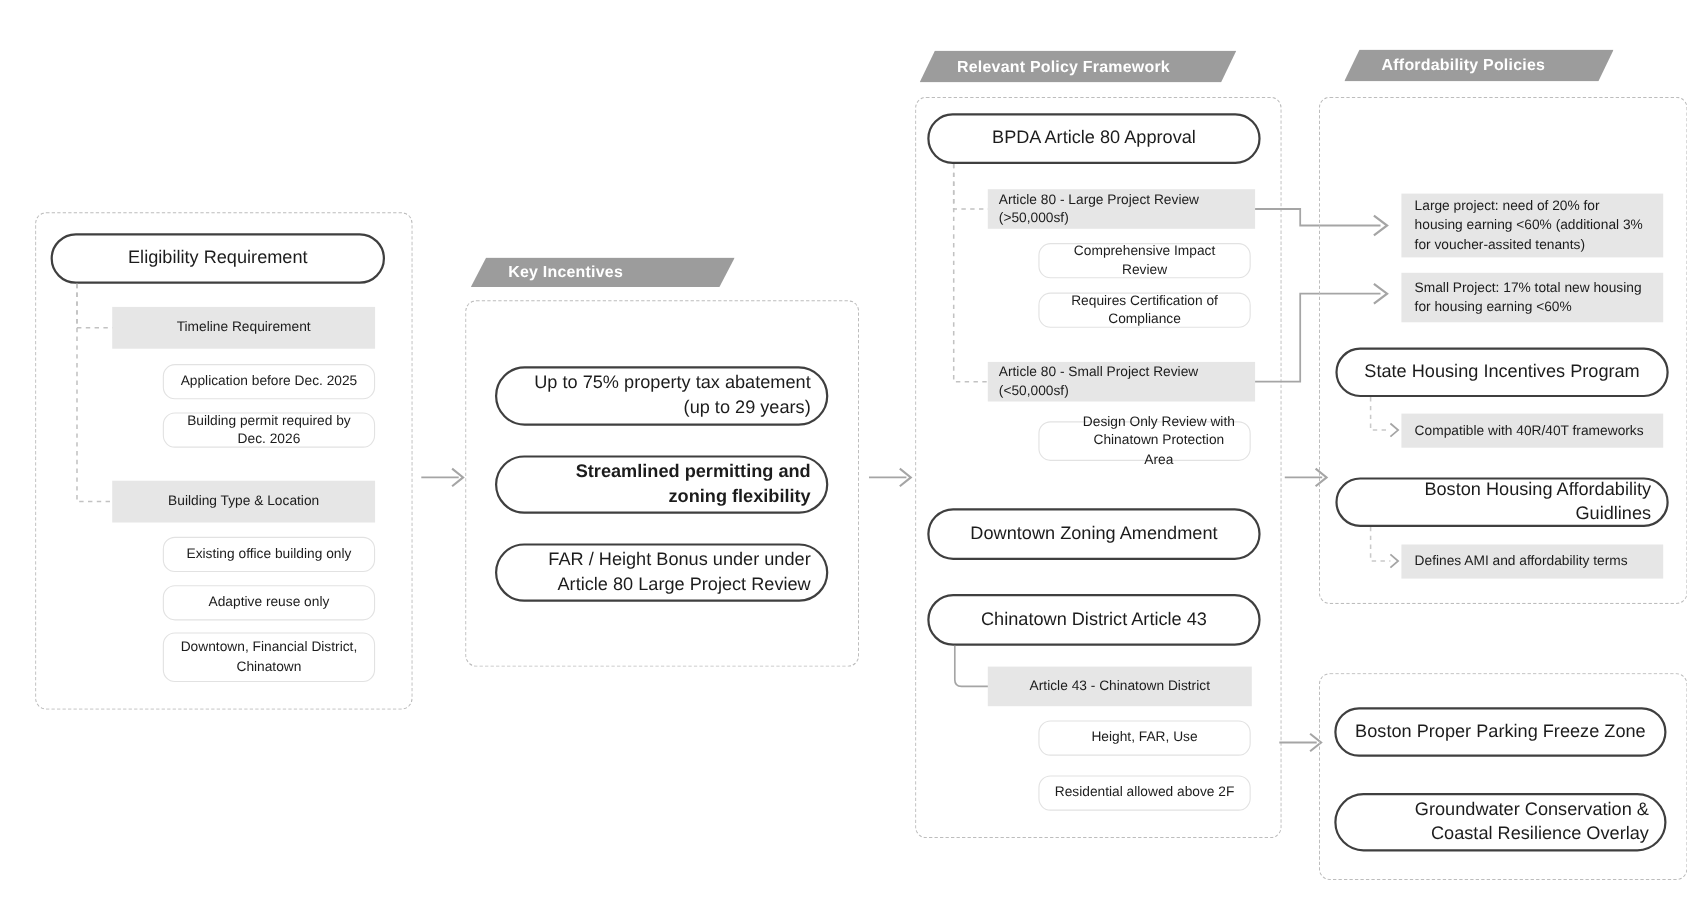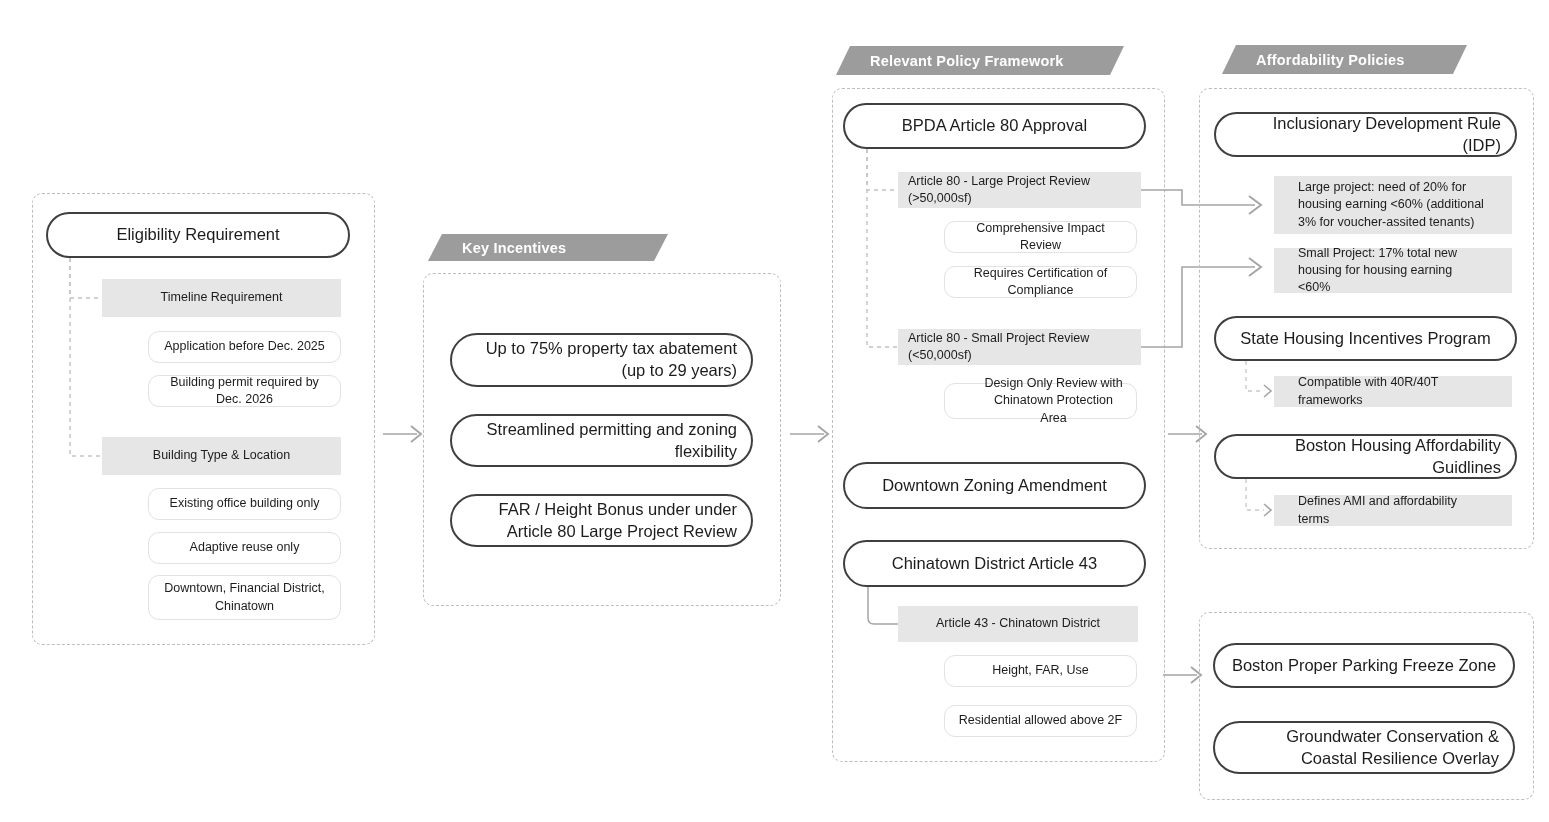--- a/index.html
+++ b/index.html
@@ -64,21 +64,21 @@
     justify-content:center;
     text-align:left;
     font-size:12.5px;
     line-height:1.38;
     color:#1c1c1c;
     padding:0 10px;
   }
   .gray-node.left{
     justify-content:flex-start;
     text-align:left;
-    padding:0 24px;
+    padding:0 12px;
   }
 
   
   .leaf{
     border:1.3px solid #e2e2e2;
     border-radius:11px;
     background:#ffffff;
     display:flex;
     align-items:center;
     justify-content:center;
@@ -132,21 +132,21 @@
   </svg>
 
   <div class="abs banner" style="left:428px;top:234px;width:240px;height:27px;">
     <span>Key Incentives</span>
   </div>
 
   <div class="abs group-box" style="left:423px;top:273px;width:358px;height:333px;"></div>
 
   <div class="abs pill" style="left:450px;top:333px;width:303px;height:54px;">Up to 75% property tax abatement (up to 29 years)</div>
 
-  <div class="abs pill" style="left:450px;top:414px;width:303px;height:53px;">Streamlined permitting and zoning flexibility</div>
+  <div class="abs pill" style="left:450px;top:414px;width:303px;height:53px;font-weight:bold;">Streamlined permitting and zoning flexibility</div>
 
   <div class="abs pill" style="left:450px;top:494px;width:303px;height:53px;">FAR / Height Bonus under under Article 80 Large Project Review</div>
 
   <svg class="abs conn" style="left:790px;top:423px;width:46px;height:24px;">
     <path d="M0,11 L34,11" stroke="#a5a5a5" stroke-width="1.7" fill="none"></path>
     <path d="M28,3 L38,11 L28,19" stroke="#a5a5a5" stroke-width="1.9" fill="none"></path>
   </svg>
 
   <div class="abs banner" style="left:836px;top:46px;width:288px;height:29px;">
     <span>Relevant Policy Framework</span>
@@ -210,21 +210,20 @@
     <path d="M0,89 L41,89 L41,9 L114,9" fill="none" stroke="#a5a5a5" stroke-width="1.6"></path>
     <path d="M108,0 L120,9 L108,18" fill="none" stroke="#a5a5a5" stroke-width="2"></path>
   </svg>
 
   <div class="abs banner" style="left:1222px;top:45px;width:245px;height:29px;">
     <span>Affordability Policies</span>
   </div>
 
   <div class="abs group-box" style="left:1199px;top:88px;width:335px;height:461px;"></div>
 
-  <div class="abs pill" style="left:1214px;top:112px;width:303px;height:45px;">Inclusionary Development Rule (IDP)</div>
 
   <div class="abs gray-node left" style="left:1274px;top:176px;width:238px;height:58px;">Large project: need of 20% for housing earning &lt;60% (additional 3% for voucher-assited tenants)</div>
 
   <div class="abs gray-node left" style="left:1274px;top:248px;width:238px;height:45px;">Small Project: 17% total new housing for housing earning &lt;60%</div>
 
   <div class="abs pill" style="left:1214px;top:316px;width:303px;height:45px;">State Housing Incentives Program</div>
 
   <svg class="abs conn" style="left:1240px;top:361px;width:50px;height:42px;">
     <path d="M6,0 L6,30 L24,30" fill="none" stroke="#c9c9c9" stroke-width="1.4" stroke-dasharray="4,4"></path>
     <path d="M24,24 L31,30 L24,36" fill="none" stroke="#a5a5a5" stroke-width="1.6"></path>

